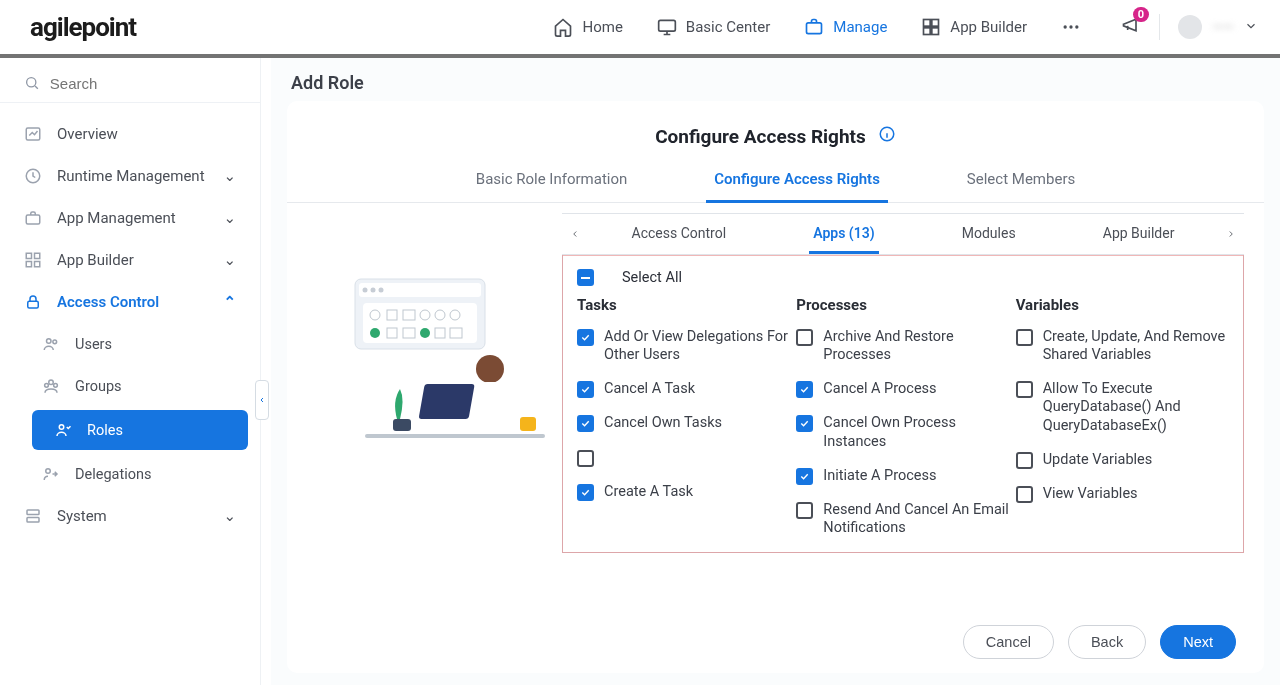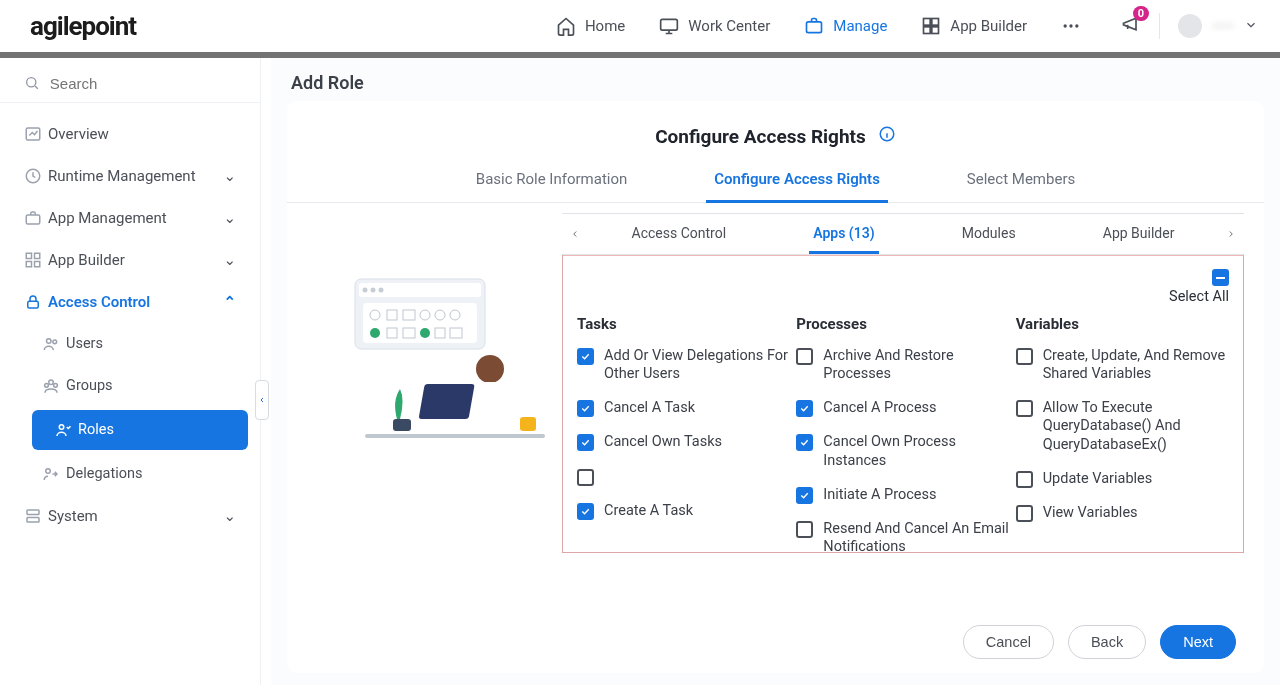--- a/index.html
+++ b/index.html
@@ -1,38 +1,38 @@
 <!DOCTYPE html>
 <html><head>
   <meta charset="utf-8">
   <style>
     * { box-sizing: border-box; margin: 0; padding: 0; }
     body { font-family: -apple-system, BlinkMacSystemFont, 'Segoe UI', Roboto, sans-serif; background:#fff; color:#2b2f38; width:1280px; height:685px; overflow:hidden; }
 
     
-    .topbar { height:58px; display:flex; align-items:center; padding:0 22px 0 30px; border-bottom:6px solid #737373; }
+    .topbar { height:58px; display:flex; align-items:center; padding:0 22px 0 30px; border-bottom:4px solid #737373; }
     .logo { font-weight:700; font-size:26px; color:#1C1C1C; letter-spacing:-1px; display:flex; align-items:baseline;}
     .topnav { display:flex; gap:34px; margin-left:auto; align-items:center;text-align:center; }
     .topnav-item { display:flex; align-items:center; gap:9px; font-size:15px; color:#4b4f57; cursor:pointer; }
     .topnav-item.active { color:#1675e0; }
     .topnav-icon { width:20px; height:20px; display:inline-flex; }
     .topshelf { display:flex; align-items:center; gap:18px; margin-left:40px; }
     .notif { position:relative; }
     .notif-badge { position:absolute; top:-8px; right:-8px; background:#d6258a; color:#fff; border-radius:10px; font-size:11px; font-weight:700; padding:1px 5px; }
     .avatar { width:24px; height:24px; border-radius:50%; background:#e3e5e8; display:inline-block; }
     .tsep { width:1px; height:26px; background:#e4e7ea; }
     .userbox { display:flex; align-items:center; gap:10px; }
     .username-blur { font-size:14px; color:#aaa; filter: blur(3px); }
 
     
     .sidebar { position:absolute; top:58px; left:0; width:261px; height:627px; border-right:1px solid #eef1f4; background:#fff; padding-top:6px; }
     .search-row { display:flex; align-items:center; gap:10px; padding:10px 24px; color:#8f97a5; border-bottom:1px solid #eef1f5; }
     .search-input { border:none; outline:none; font-size:15px; color:#8f97a5; background:transparent; width:100%; }
     .snav { padding:10px 0 0 0; }
-    .snav-item { display:flex; gap:6px; padding:12px 24px; font-size:15px; color:#4b4f57; cursor:pointer; }
+    .snav-item { display:flex; align-items:center; gap:15px; padding:12px 24px; font-size:15px; color:#4b4f57; cursor:pointer; }
     .snav-item.active { color:#1675e0; font-weight:600; }
     .snav-chevron { margin-left:auto; color:#4b4f57; }
     .snav-sub { padding-left:20px; }
     .snav-sub .snav-item { font-size:14.5px; padding:12px 18px 12px 22px; color:#4b4f57; }
     .snav-sub .snav-item.selected { background:#1675e0; color:#fff; border-radius:6px; margin:3px 12px; padding:11px 18px 11px 22px; }
     .snav-sub .snav-item.selected svg { stroke:#fff; }
     .sbicon { width:18px; height:18px; display:inline-flex; align-items:center; justify-content:center; color:#9ba2ae; }
 
     .collapse-handle { position:absolute; top:380px; left:255px; width:14px; height:40px; border:1px solid #d5dce3; border-radius:4px; background:#fff; display:flex; align-items:center; justify-content:center; cursor:pointer; z-index:10;}
     .expand-handle-top { position:absolute; top:65px; left:50%; transform:translateX(-50%); width:28px; height:14px; border:1px solid #d5dce3; border-radius:6px; background:#fff; display:flex; align-items:center; justify-content:center; cursor:pointer;}
@@ -55,21 +55,21 @@
     .rights { flex:1; }
     .subtabs { display:flex; align-items:center; border:1px solid #e0e4e9; border-left:none; border-right:none; height:42px; }
     .subtabs .arrow { width:26px; display:flex; justify-content:center; align-items:center; cursor:pointer; color:#6b717c;}
     .subtab-list { flex:1; display:flex; justify-content:space-around; }
     .subtab { font-size:14px; color:#4b4f57; padding:10px 4px; cursor:pointer; }
     .subtab.active { color:#1675e0; font-weight:600; border-bottom:3px solid #1675e0; }
 
     .rights-scroll { height:298px; overflow-y:auto; border:1px solid #e0e4e9; border-top:none; padding:10px 14px; outline:1px solid #d73f3f60; outline-offset:-1px; position:relative; }
     .rights-scroll::-webkit-scrollbar{width:8px} .rights-scroll::-webkit-scrollbar-thumb{background:#d0d5da;border-radius:4px;}
 
-    .select-all { display:flex; align-items:flex-end; gap:2px; padding:4px 0 10px 0; font-size:14.5px; color:#2b2f38;flex-direction:column;}
+    .select-all { display:flex; align-items:center; gap:28px; padding:4px 0 10px 0; font-size:14.5px; color:#2b2f38;}
     .cb { width:17px; height:17px; border:2px solid #1675e0; border-radius:3px; display:inline-flex; align-items:center; justify-content:center; cursor:pointer;}
     .cb.checked { background:#1675e0; }
     .cb.checked svg { display:block; }
     .cb svg { display:none; }
     .cb.indet { background:#1675e0; }
     .cb.indet::after { content:''; width:9px; height:2px; background:#fff; }
     .cb.unchecked { border-color:#4b4f57; }
 
     .cols { display:flex; gap:6px; }
     .col { flex:1; }
@@ -97,21 +97,21 @@
         </span>
       <span>Home</span>
     </div>
     <div class="topnav-item">
       <span class="topnav-icon">
           <svg viewBox="0 0 24 24" fill="none" stroke="#4b4f57" stroke-width="2">
             <rect x="2" y="4" width="20" height="13" rx="2"></rect>
             <path d="M8 21h8M12 17v4"></path>
           </svg>
         </span>
-      <span>Work Center</span>
+      <span>Basic Center</span>
     </div>
     <div class="topnav-item active">
       <span class="topnav-icon">
           <svg viewBox="0 0 24 24" fill="none" stroke="#1675e0" stroke-width="2">
             <rect x="3" y="7" width="18" height="13" rx="2"></rect>
             <path d="M9 7V5a2 2 0 0 1 2-2h2a2 2 0 0 1 2 2v2"></path>
           </svg>
         </span>
       <span>Manage</span>
     </div>

